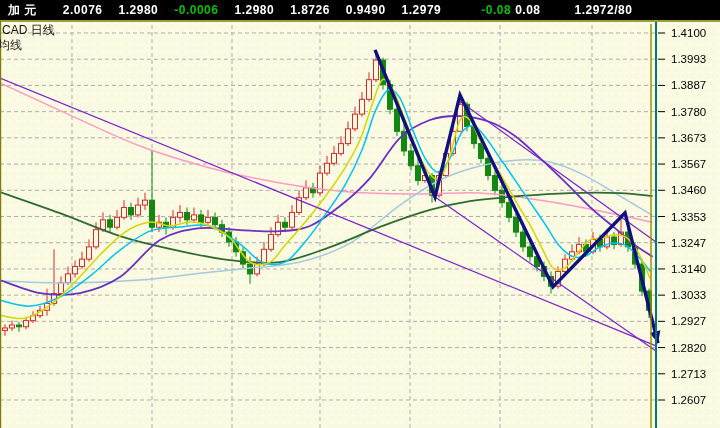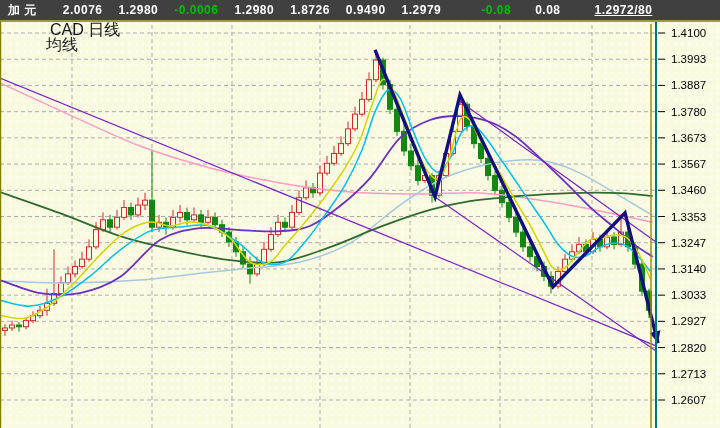--- a/index.html
+++ b/index.html
@@ -1,47 +1,47 @@
 <!DOCTYPE html>
 <html><head>
 <meta charset="utf-8">
 <style>
   html,body{margin:0;padding:0;background:#666;}
   #app{position:relative;width:720px;height:428px;overflow:hidden;
        font-family:"Liberation Sans","DejaVu Sans",sans-serif;}
-  #quote-bar{position:absolute;left:0;top:0;width:720px;height:20px;background:#404040;
+  #quote-bar{position:absolute;left:0;top:0;width:720px;height:20px;background:#000000;
              display:flex;align-items:center;white-space:nowrap;}
   #quote-bar span{font-size:12px;font-weight:bold;letter-spacing:0.5px;
                   font-family:"Liberation Sans","DejaVu Sans",sans-serif;}
   #chart-panel{position:absolute;left:0;top:20px;width:720px;height:408px;
                background-color:#FAFAE0;
                background-image:radial-gradient(circle,rgba(255,255,255,0.65) 1px,transparent 1.2px);
                background-size:7px 7px;}
   #chart-svg{position:absolute;left:0;top:0;}
-  .corner-label{position:absolute;color:#111;font-size:16px;line-height:14px;
-                pointer-events:none;padding-left:48px;}
+  .corner-label{position:absolute;color:#111;font-size:12px;line-height:14px;
+                pointer-events:none;}
   #chart-title{left:2px;top:3px;}
   #chart-legend{left:-2px;top:18px;color:#222;}
 </style>
 </head>
 <body>
 
 <div id="app">
   <div id="quote-bar">
       <span style="color: rgb(255, 255, 255); margin-left: 8px;">加  元</span>
       <span style="color: rgb(255, 255, 255); margin-left: 26px;">2.0076</span>
       <span style="color: rgb(255, 255, 255); margin-left: 16px;">1.2980</span>
       <span style="color: rgb(0, 192, 0); margin-left: 16px;">-0.0006</span>
       <span style="color: rgb(255, 255, 255); margin-left: 16px;">1.2980</span>
       <span style="color: rgb(255, 255, 255); margin-left: 16px;">1.8726</span>
       <span style="color: rgb(255, 255, 255); margin-left: 16px;">0.9490</span>
       <span style="color: rgb(255, 255, 255); margin-left: 16px;">1.2979</span>
       <span style="color: rgb(0, 192, 0); margin-left: 40px;">-0.08</span>
-      <span style="color: rgb(255, 255, 255); margin-left: 24px;">0.08</span>
-      <span style="color: rgb(255, 255, 255); margin-left: 34px; text-decoration: underline;">1.2972/80</span>
+      <span style="color: rgb(255, 255, 255); margin-left: 4px;">0.08</span>
+      <span style="color: rgb(255, 255, 255); margin-left: 34px;">1.2972/80</span>
     </div>
   <div id="chart-panel">
     <svg id="chart-svg" width="720" height="408">
         <line x1="0" y1="13" x2="656" y2="13" stroke="#ADADAD" stroke-width="1" stroke-dasharray="4 3"></line>
         <line x1="0" y1="39.214285714285715" x2="656" y2="39.214285714285715" stroke="#ADADAD" stroke-width="1" stroke-dasharray="4 3"></line>
         <line x1="0" y1="65.42857142857143" x2="656" y2="65.42857142857143" stroke="#ADADAD" stroke-width="1" stroke-dasharray="4 3"></line>
         <line x1="0" y1="91.64285714285714" x2="656" y2="91.64285714285714" stroke="#ADADAD" stroke-width="1" stroke-dasharray="4 3"></line>
         <line x1="0" y1="117.85714285714286" x2="656" y2="117.85714285714286" stroke="#ADADAD" stroke-width="1" stroke-dasharray="4 3"></line>
         <line x1="0" y1="144.07142857142858" x2="656" y2="144.07142857142858" stroke="#ADADAD" stroke-width="1" stroke-dasharray="4 3"></line>
         <line x1="0" y1="170.28571428571428" x2="656" y2="170.28571428571428" stroke="#ADADAD" stroke-width="1" stroke-dasharray="4 3"></line>

